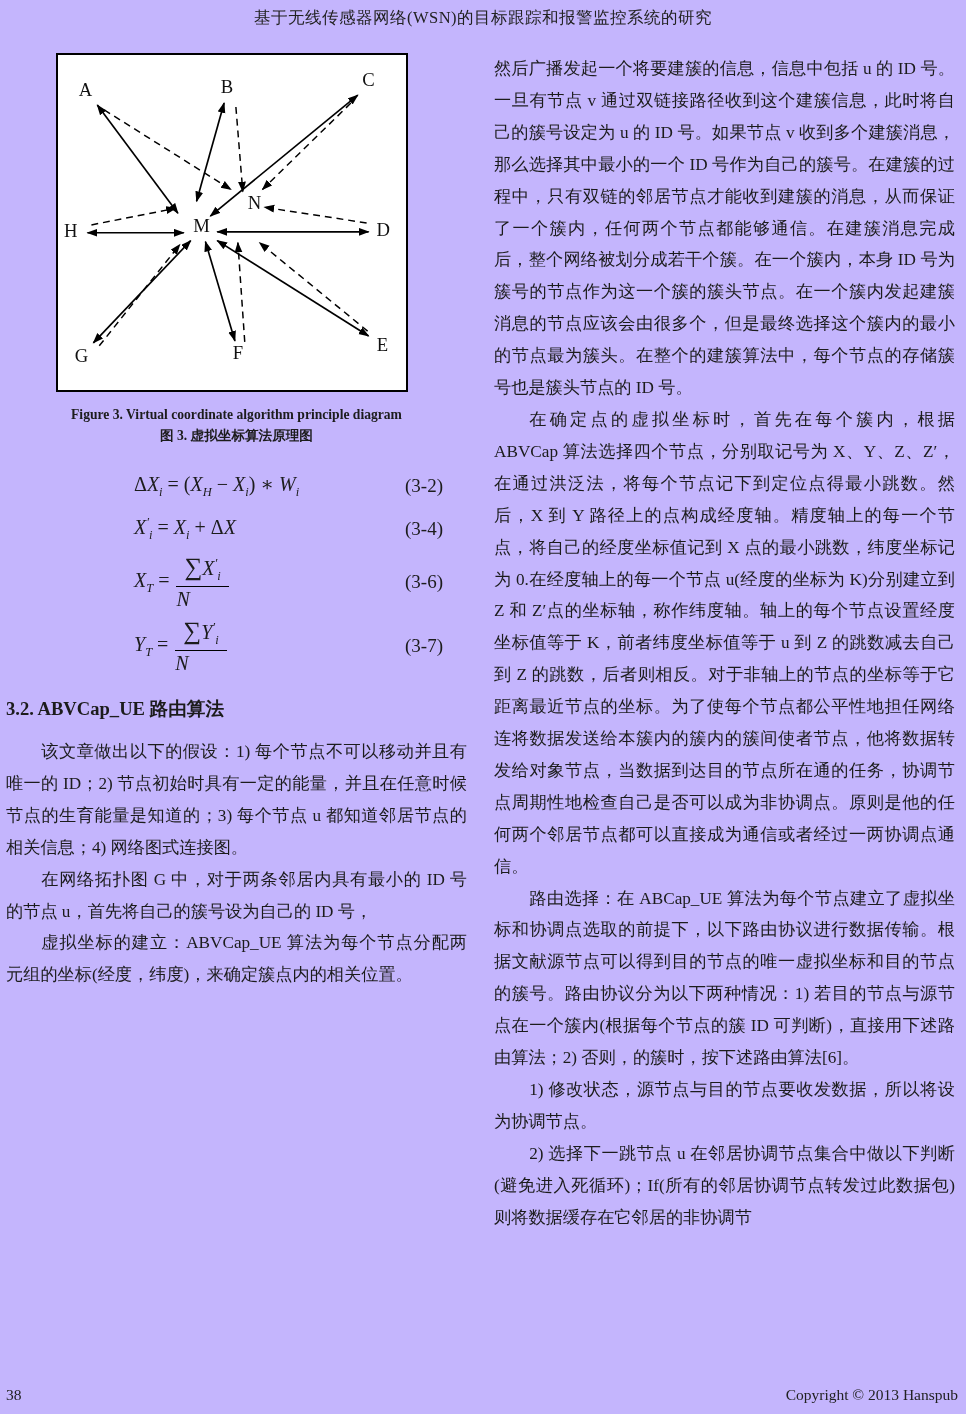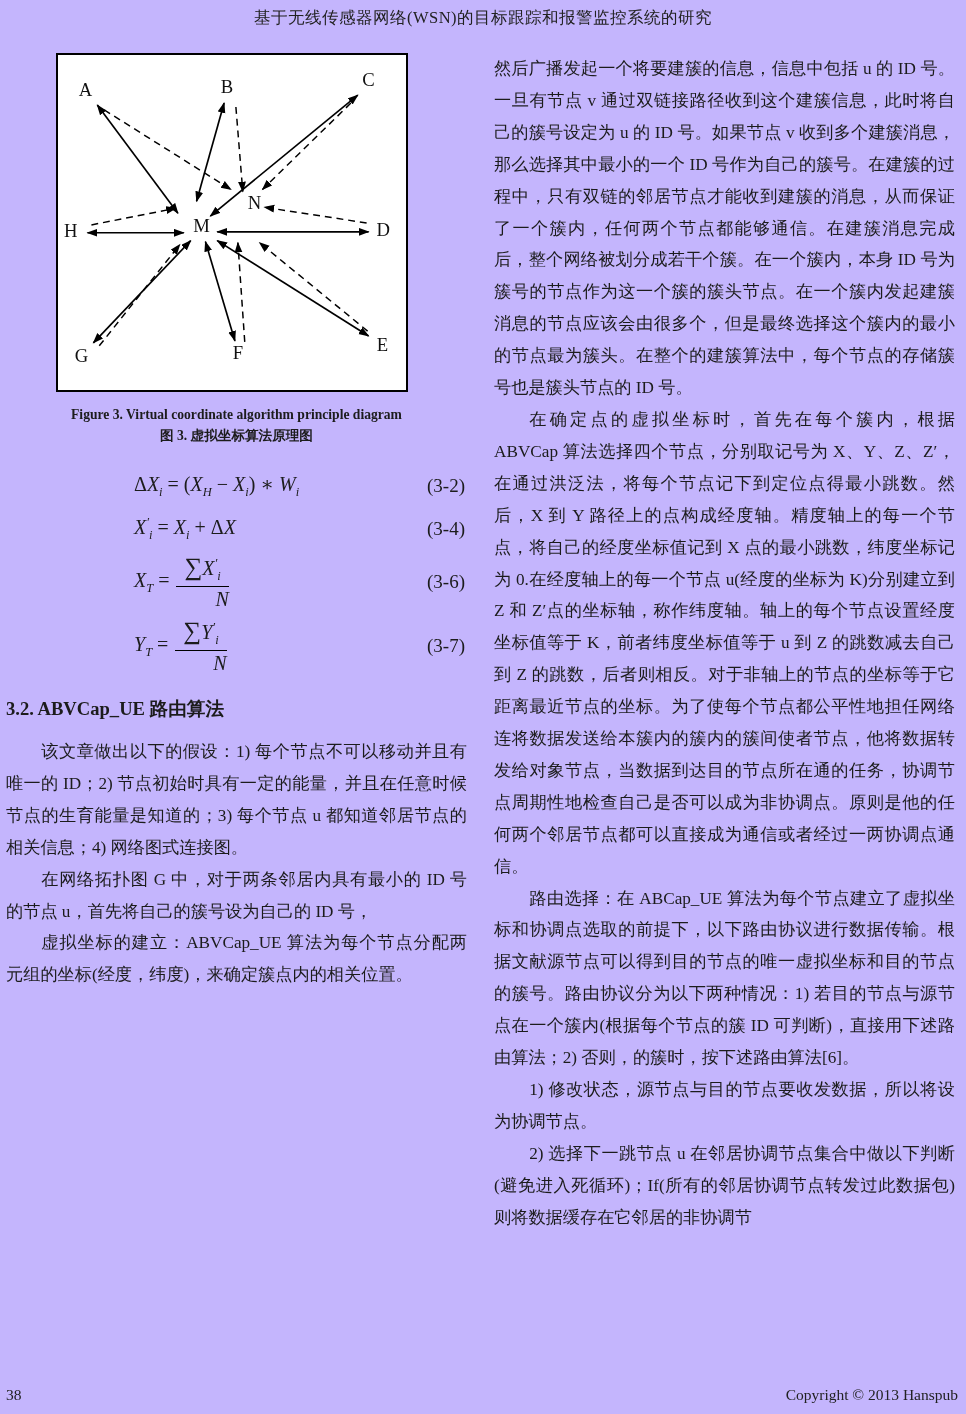--- a/index.html
+++ b/index.html
@@ -52,33 +52,33 @@
     position:relative;
     display:flex;
     align-items:center;
     min-height:43px;
     padding-left:128px;
     font-size:20px;
   }
   .eq-row.tall{min-height:64px;}
   .eq-num{
     position:absolute;
-    right:2px;
+    right:24px;
     font-size:19px;
     font-style:normal;
   }
   .tok{white-space:pre;}
   .tok.it{font-style:italic;}
   .tok.op{margin:0 5px;}
   .tok sub{font-size:12.5px;font-style:italic;}
   .tok sup{font-size:13px;}
   .tok.sum{font-size:25px;font-style:normal;}
   .frac{
     display:inline-block;
-    text-align:right;
+    text-align:left;
     vertical-align:middle;
     margin:0 2px;
   }
   .frac .numer{
     display:block;
     padding:0 8px 2px;
     border-bottom:1.6px solid #000;
   }
   .frac .denom{display:block;padding-top:1px;}
   .section-heading{

